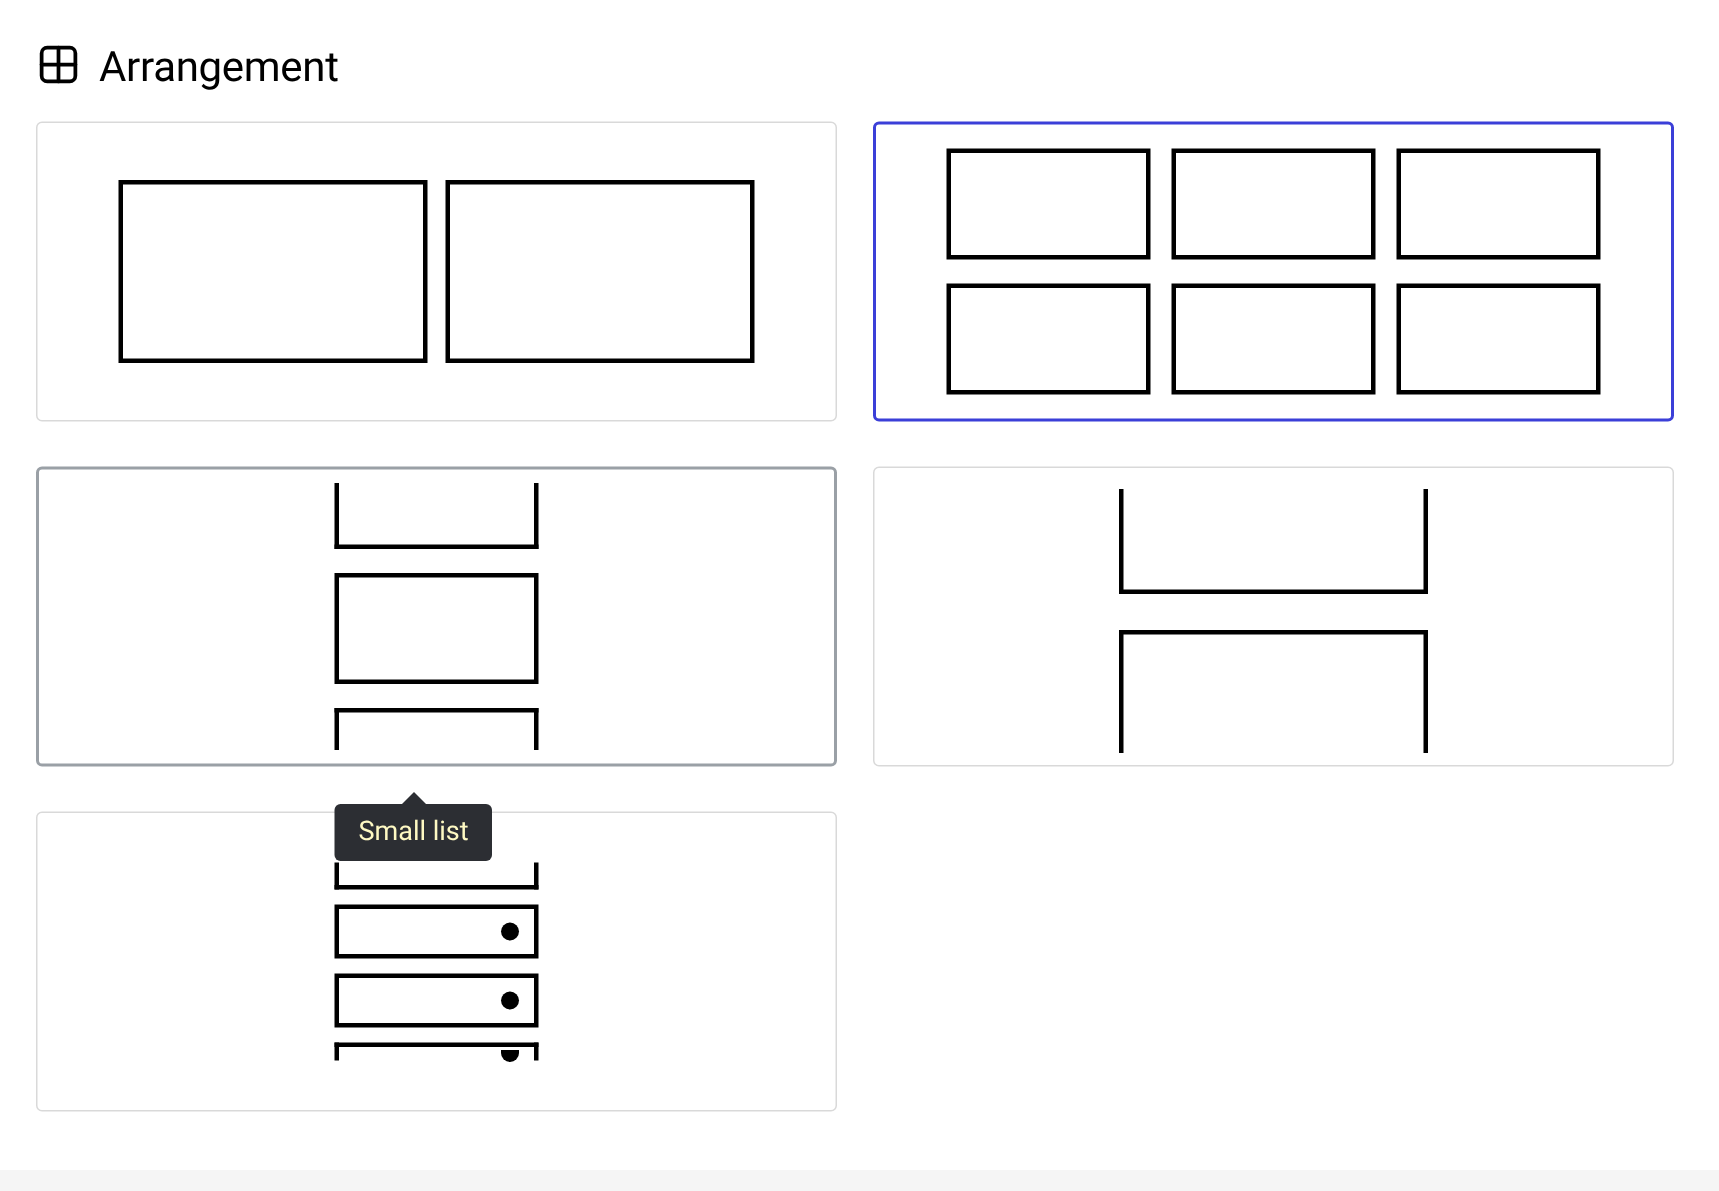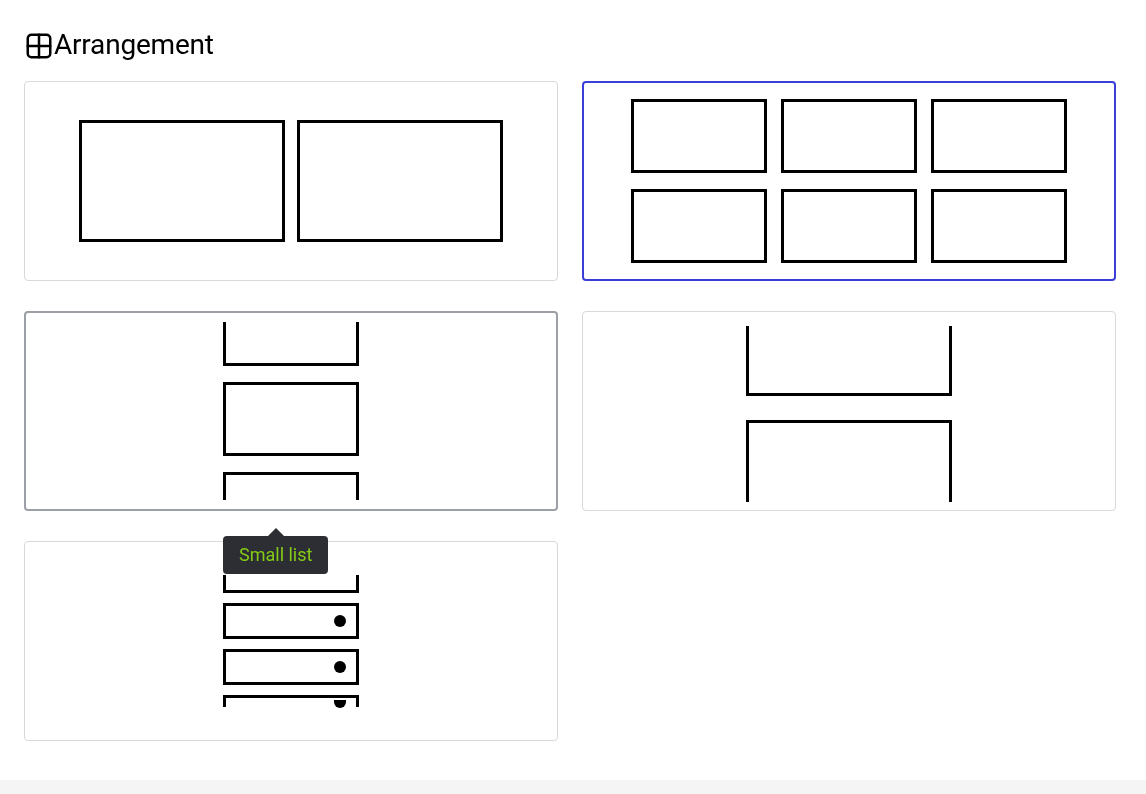--- a/index.html
+++ b/index.html
@@ -10,22 +10,22 @@
       height: 794px;
       overflow: hidden;
       position: relative;
     }
     .container {
       padding: 28px 24px 0 24px;
       width: 1115px;
     }
     .section-header {
       display: flex;
-      align-items: flex-end;
-      gap: 0;
+      align-items: flex-start;
+      gap: 12px;
       margin-bottom: 20px;
     }
     .section-icon svg {
       display: block;
     }
     .section-title {
       font-size: 28px;
       font-weight: 400;
       color: #000;
       letter-spacing: -0.2px;
@@ -139,21 +139,21 @@
       height: 8px;
       border-radius: 0 0 6px 6px;
     }
 
     
     .tooltip {
       position: absolute;
       left: 223px;
       top: 536px;
       background: #2c2e33;
-      color: #84cc16;
+      color: #fef9c3;
       font-size: 18px;
       padding: 8px 16px 9px;
       border-radius: 4px;
       white-space: nowrap;
     }
     .tooltip::before {
       content: "";
       position: absolute;
       top: -8px;
       left: 50%;

